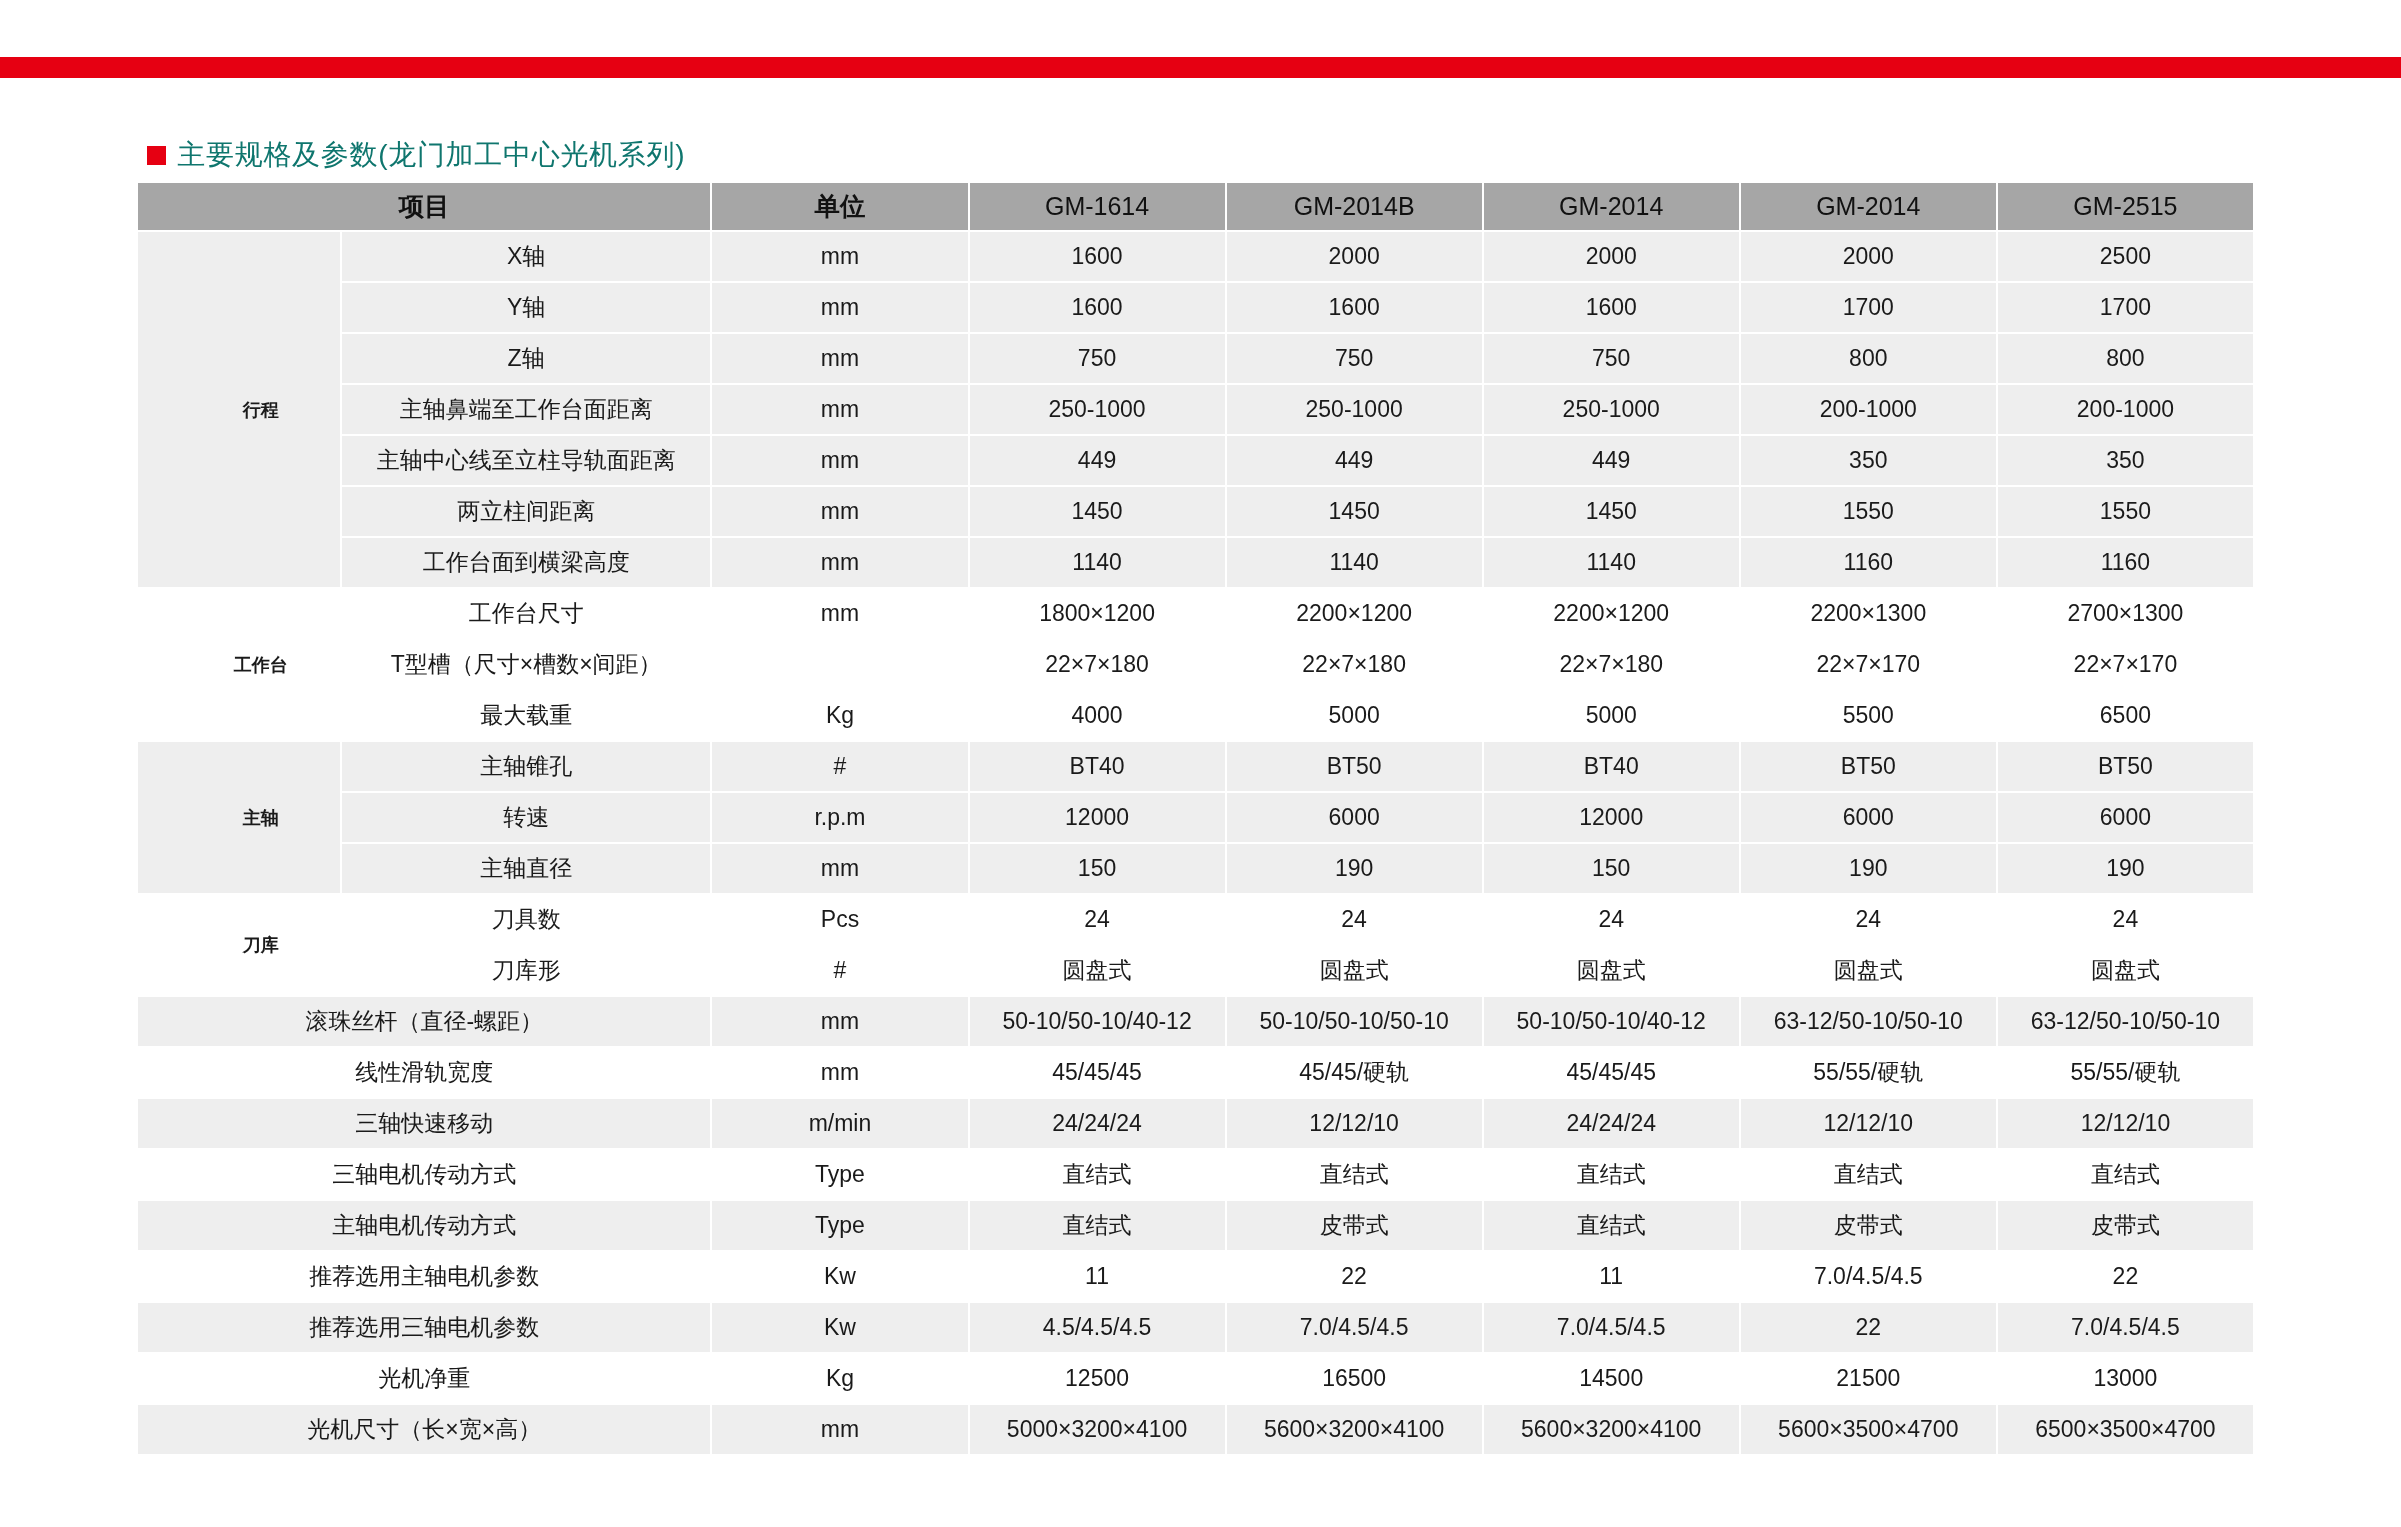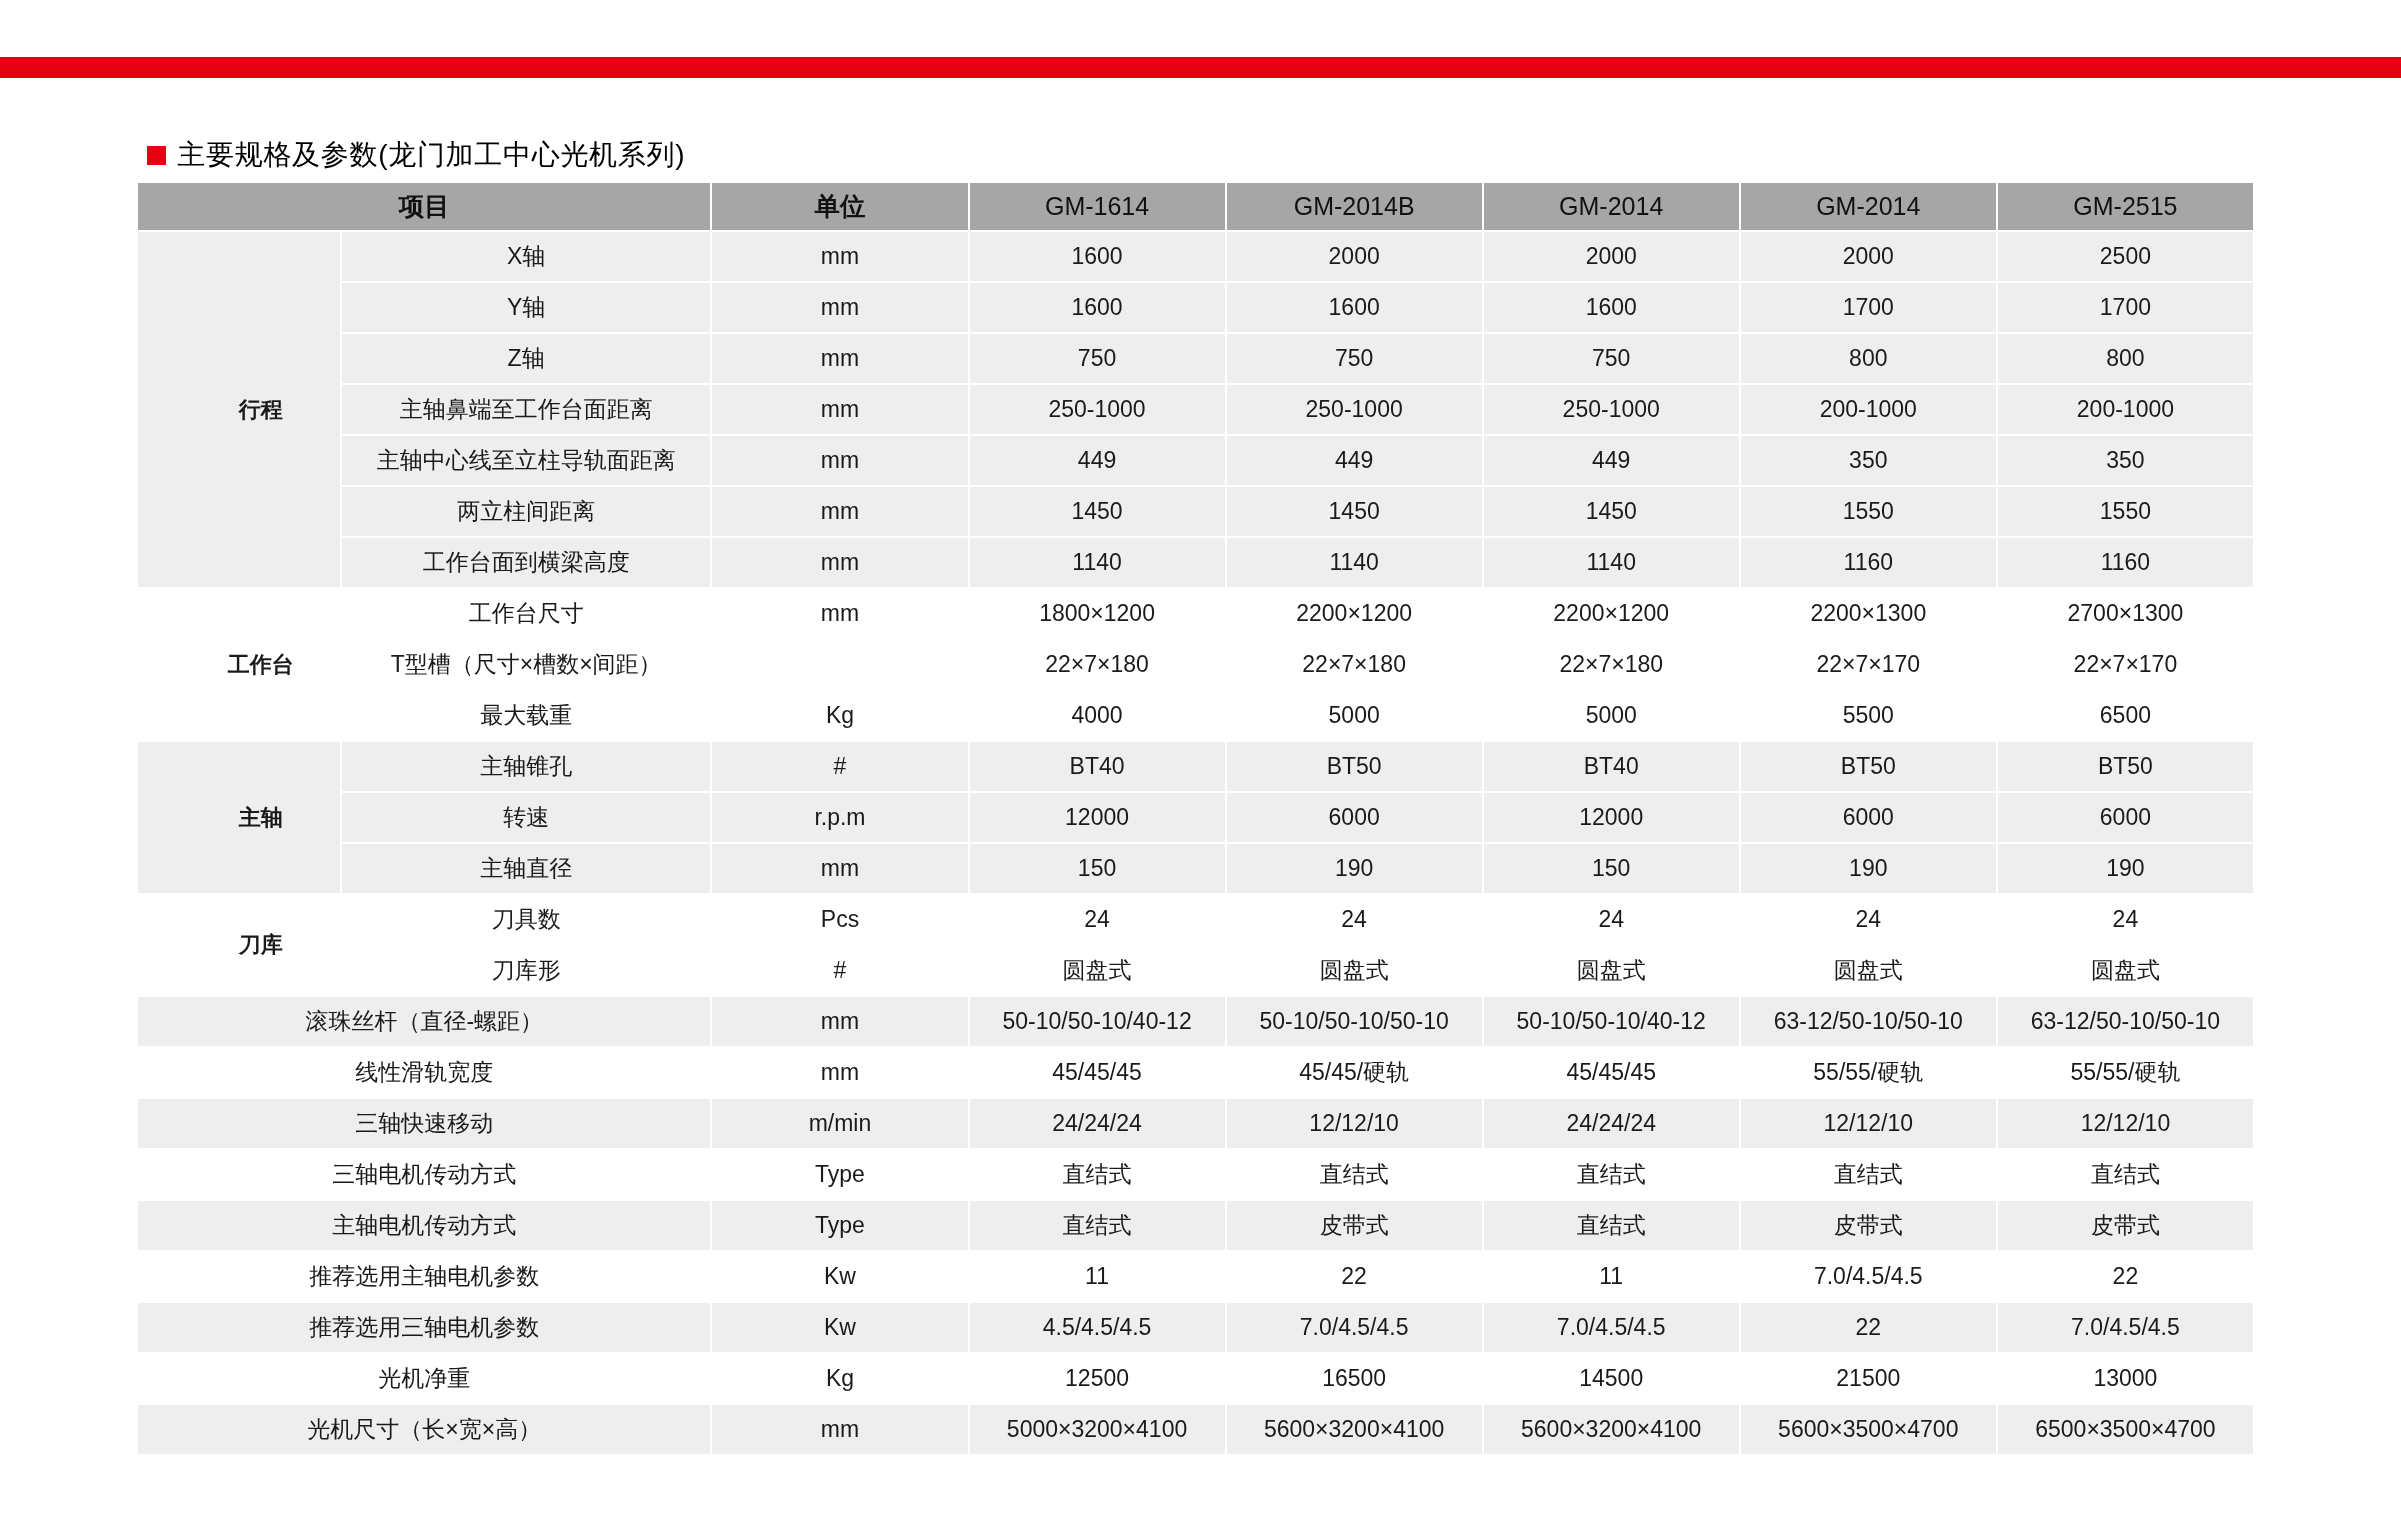--- a/index.html
+++ b/index.html
@@ -67,34 +67,34 @@
   .spec-table th.model { font-weight: normal; font-size: 25px; text-align: center; }
   .spec-table td {
     height: 49px;
     font-size: 23px;
     background: #ffffff;
   }
   .spec-table td.gray { background: #eeeeee; }
   .spec-table td.white { background: #ffffff; }
   .spec-table td.group {
     font-weight: bold;
-    font-size: 22px;
+    font-size: 18px;
     padding-left: 48px;
   }
 </style>
 </head>
 <body>
 
 <div class="page">
 
   <div class="red-bar" style="background: rgb(230, 0, 18);"></div>
 
   <div class="title-row">
     <span class="bullet" style="background: rgb(230, 0, 18);"></span>
-    <span class="title-text" style="color: #000000;">主要规格及参数(龙门加工中心光机系列)</span>
+    <span class="title-text" style="color: #0f766e;">主要规格及参数(龙门加工中心光机系列)</span>
   </div>
 
   <table class="spec-table">
     <colgroup>
       <col style="width: 201px;">
       <col style="width: 367px;">
       <col style="width: 254px;">
       <col style="width: 254px;">
       <col style="width: 254px;">
       <col style="width: 254px;">

